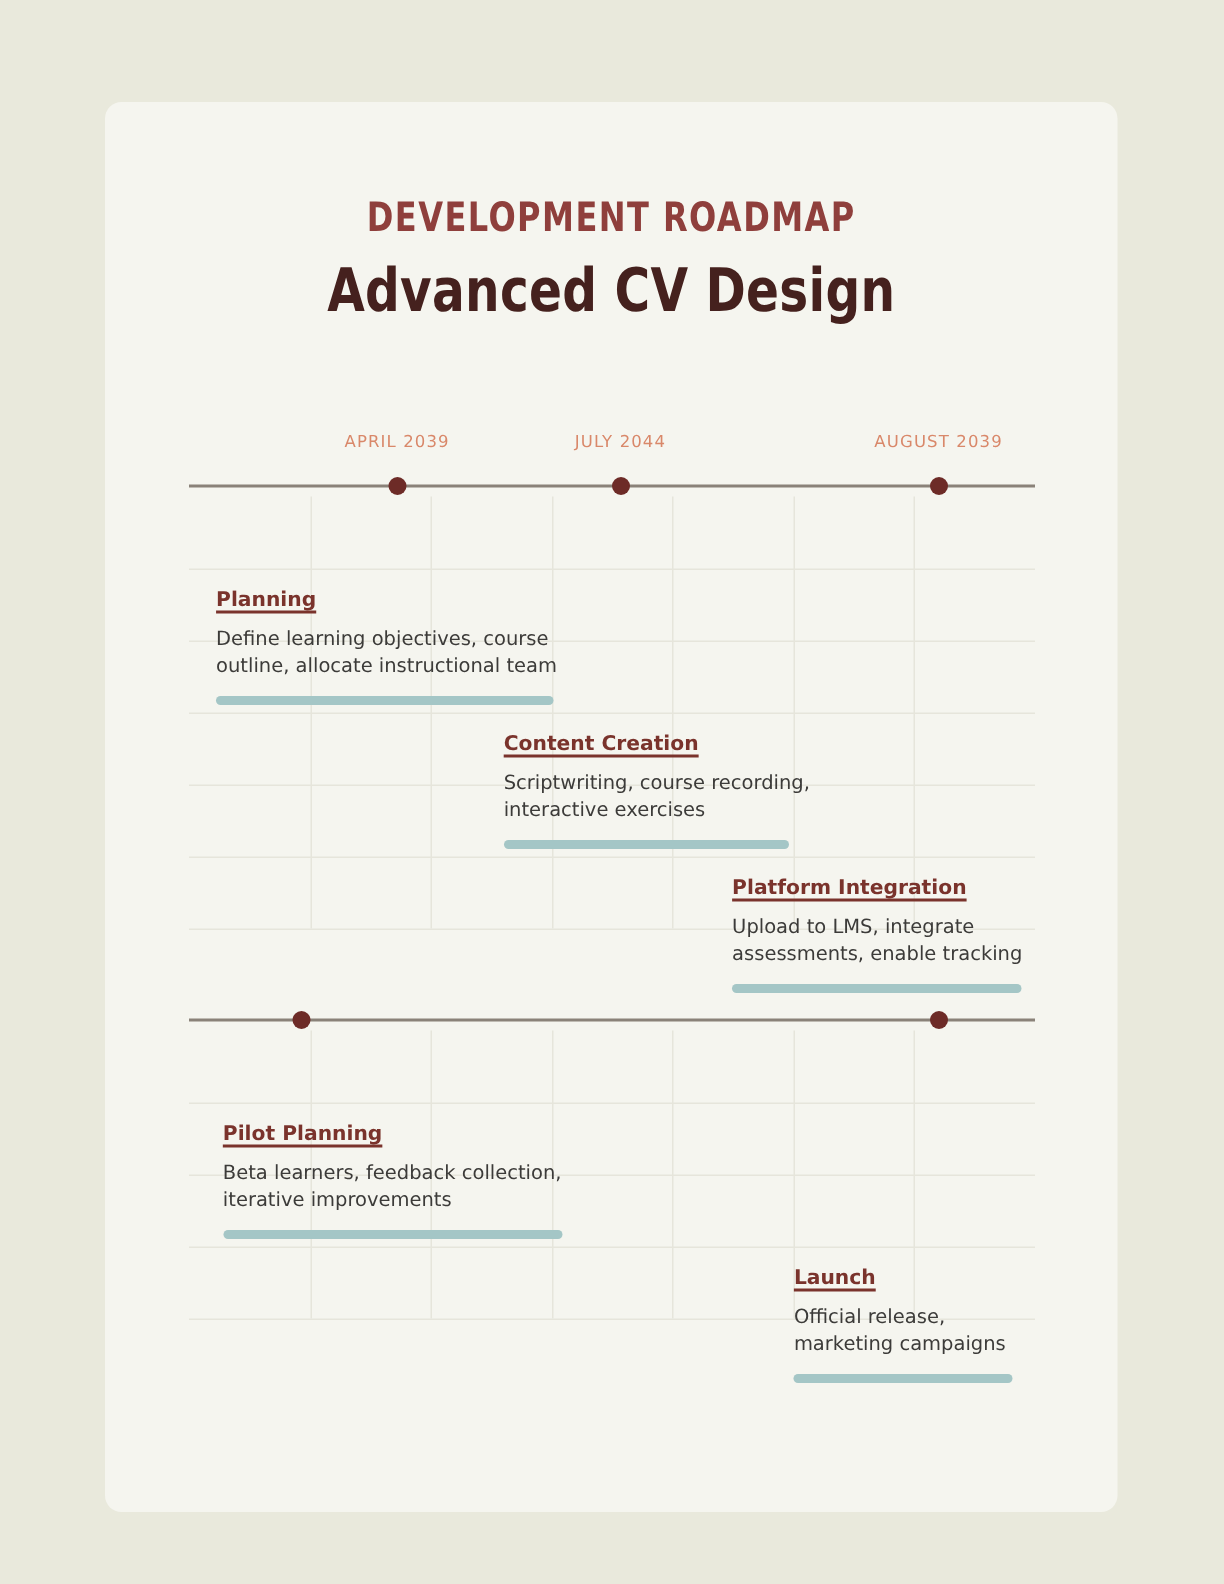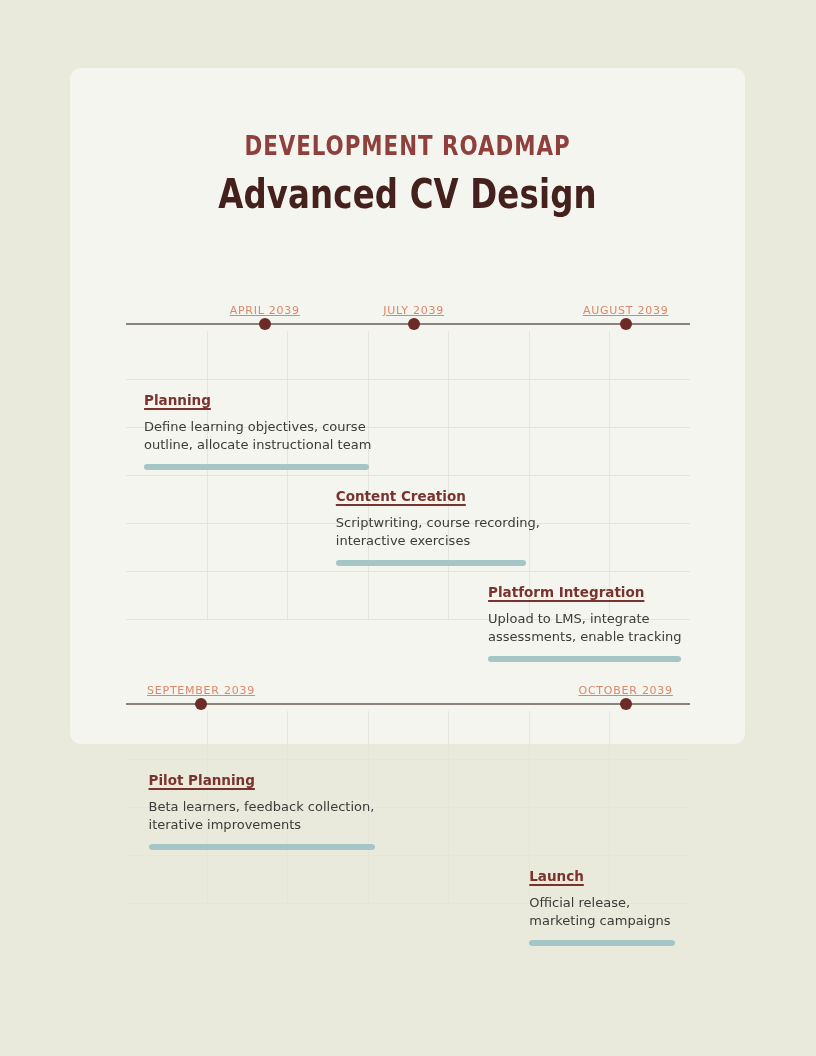--- a/index.html
+++ b/index.html
@@ -14,21 +14,21 @@
     font-family: "DejaVu Sans", "Liberation Sans", sans-serif;
     overflow: hidden;
   }
 
   
   #card {
     position: absolute;
     left: 70px;
     top: 68px;
     width: 675px;
-    height: 676px;
+    height: 940px;
     background: #f5f5ef;
     border-radius: 11px;
   }
 
   
   #header {
     position: absolute;
     left: 0;
     top: 64px;
     width: 675px;
@@ -63,27 +63,26 @@
   #section-0 { top: 225px; }
   #section-1 { top: 605px; }
 
   
   .labels {
     position: relative;
     height: 24px;
   }
   .date-label {
     position: absolute;
-    bottom: 0;
+    bottom: 16px;
     font-size: 11px;
     letter-spacing: 0.75px;
     color: #d9886a;
     white-space: nowrap;
     transform: translateX(-50%);
-    text-decoration: underline;
   }
 
   
   .axis {
     position: relative;
     height: 14px;
   }
   .axis-line {
     position: absolute;
     left: 0;
@@ -158,21 +157,21 @@
 <div id="card">
 
   <div id="header">
     <div id="eyebrow">DEVELOPMENT ROADMAP</div>
     <div id="maintitle">Advanced CV Design</div>
   </div>
 
   <div class="section" id="section-0">
     <div class="labels">
         <div class="date-label" style="left: 24.6%;">APRIL 2039</div>
-        <div class="date-label" style="left: 51%;">JULY 2039</div>
+        <div class="date-label" style="left: 51%;">JULY 2044</div>
         <div class="date-label" style="left: 88.6%;">AUGUST 2039</div>
       </div>
     <div class="axis">
       <div class="axis-line"></div>
     <div class="dot" style="left: 24.6%;"></div>
         <div class="dot" style="left: 51%;"></div>
         <div class="dot" style="left: 88.6%;"></div>
       </div>
     <div class="grid">
         <div class="gridline-v" style="left: 14.2857%;"></div>
@@ -199,24 +198,20 @@
         </div>
         <div class="milestone" style="left: 64.2%; top: 210px; width: 205px;">
           <div class="ms-title">Platform Integration</div>
           <div class="ms-desc">Upload to LMS, integrate assessments, enable tracking</div>
           <div class="ms-bar" style="width: 193px;"></div>
         </div>
       </div>
   </div>
 
   <div class="section" id="section-1">
-    <div class="labels">
-        <div class="date-label" style="left: 13.3%;">SEPTEMBER 2039</div>
-        <div class="date-label" style="left: 88.6%;">OCTOBER 2039</div>
-      </div>
     <div class="axis">
       <div class="axis-line"></div>
     <div class="dot" style="left: 13.3%;"></div>
         <div class="dot" style="left: 88.6%;"></div>
       </div>
     <div class="grid">
         <div class="gridline-v" style="left: 14.2857%;"></div>
         <div class="gridline-v" style="left: 28.5714%;"></div>
         <div class="gridline-v" style="left: 42.8571%;"></div>
         <div class="gridline-v" style="left: 57.1429%;"></div>

